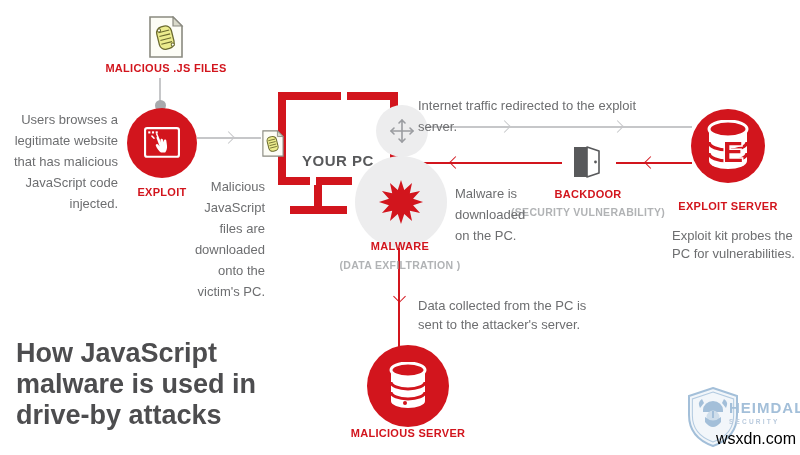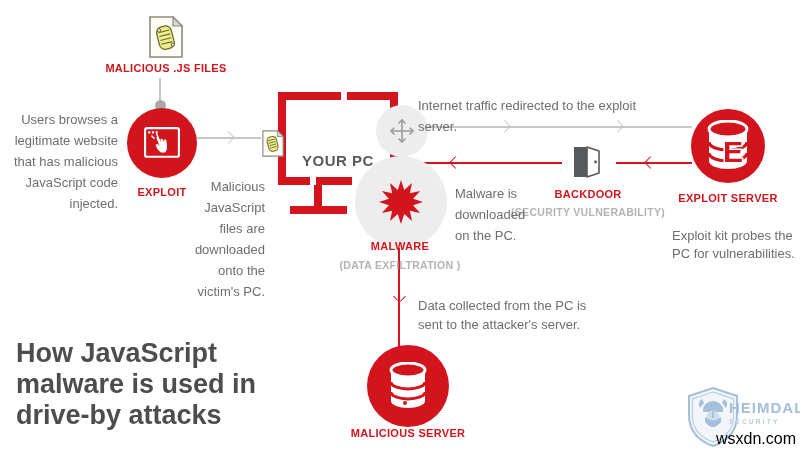--- a/index.html
+++ b/index.html
@@ -141,21 +141,21 @@
   <div class="sublabel" style="left:508px;top:206px;width:160px;">(SECURITY VULNERABILITY)</div>
 
   <div class="circle red-fill" style="left:691px;top:109px;width:74px;height:74px;">
     <svg width="44" height="52" viewBox="0 0 44 52">
       <path d="M3,9 v32 a19,8 0 0 0 38,0 v-32 z" fill="#fff"></path>
       <path d="M3,22 a19,8 0 0 0 38,0 M3,33 a19,8 0 0 0 38,0" fill="none" stroke="var(--red)" stroke-width="3.2"></path>
       <ellipse cx="22" cy="9" rx="19" ry="8" fill="var(--red)" stroke="#fff" stroke-width="3"></ellipse>
       <text x="27" y="42" text-anchor="middle" font-family="Liberation Sans, sans-serif" font-size="30" font-weight="bold" fill="var(--red)" stroke="#fff" stroke-width="3" paint-order="stroke">E</text>
     </svg>
   </div>
-  <div class="label" style="left:668px;top:192px;width:120px;">EXPLOIT SERVER</div>
+  <div class="label" style="left:668px;top:200px;width:120px;">EXPLOIT SERVER</div>
 
   <div class="circle red-fill" style="left:367px;top:345px;width:82px;height:82px;">
     <svg width="40" height="48" viewBox="0 0 40 48">
       <path d="M3,8 v31 a17,7 0 0 0 34,0 v-31 z" fill="#fff"></path>
       <path d="M3,20 a17,7 0 0 0 34,0 M3,30 a17,7 0 0 0 34,0" fill="none" stroke="var(--red)" stroke-width="3"></path>
       <ellipse cx="20" cy="8" rx="17" ry="7" fill="var(--red)" stroke="#fff" stroke-width="3"></ellipse>
       <circle cx="17" cy="41" r="2" fill="var(--red)"></circle>
     </svg>
   </div>
   <div class="label" style="left:343px;top:427px;width:130px;">MALICIOUS SERVER</div>

